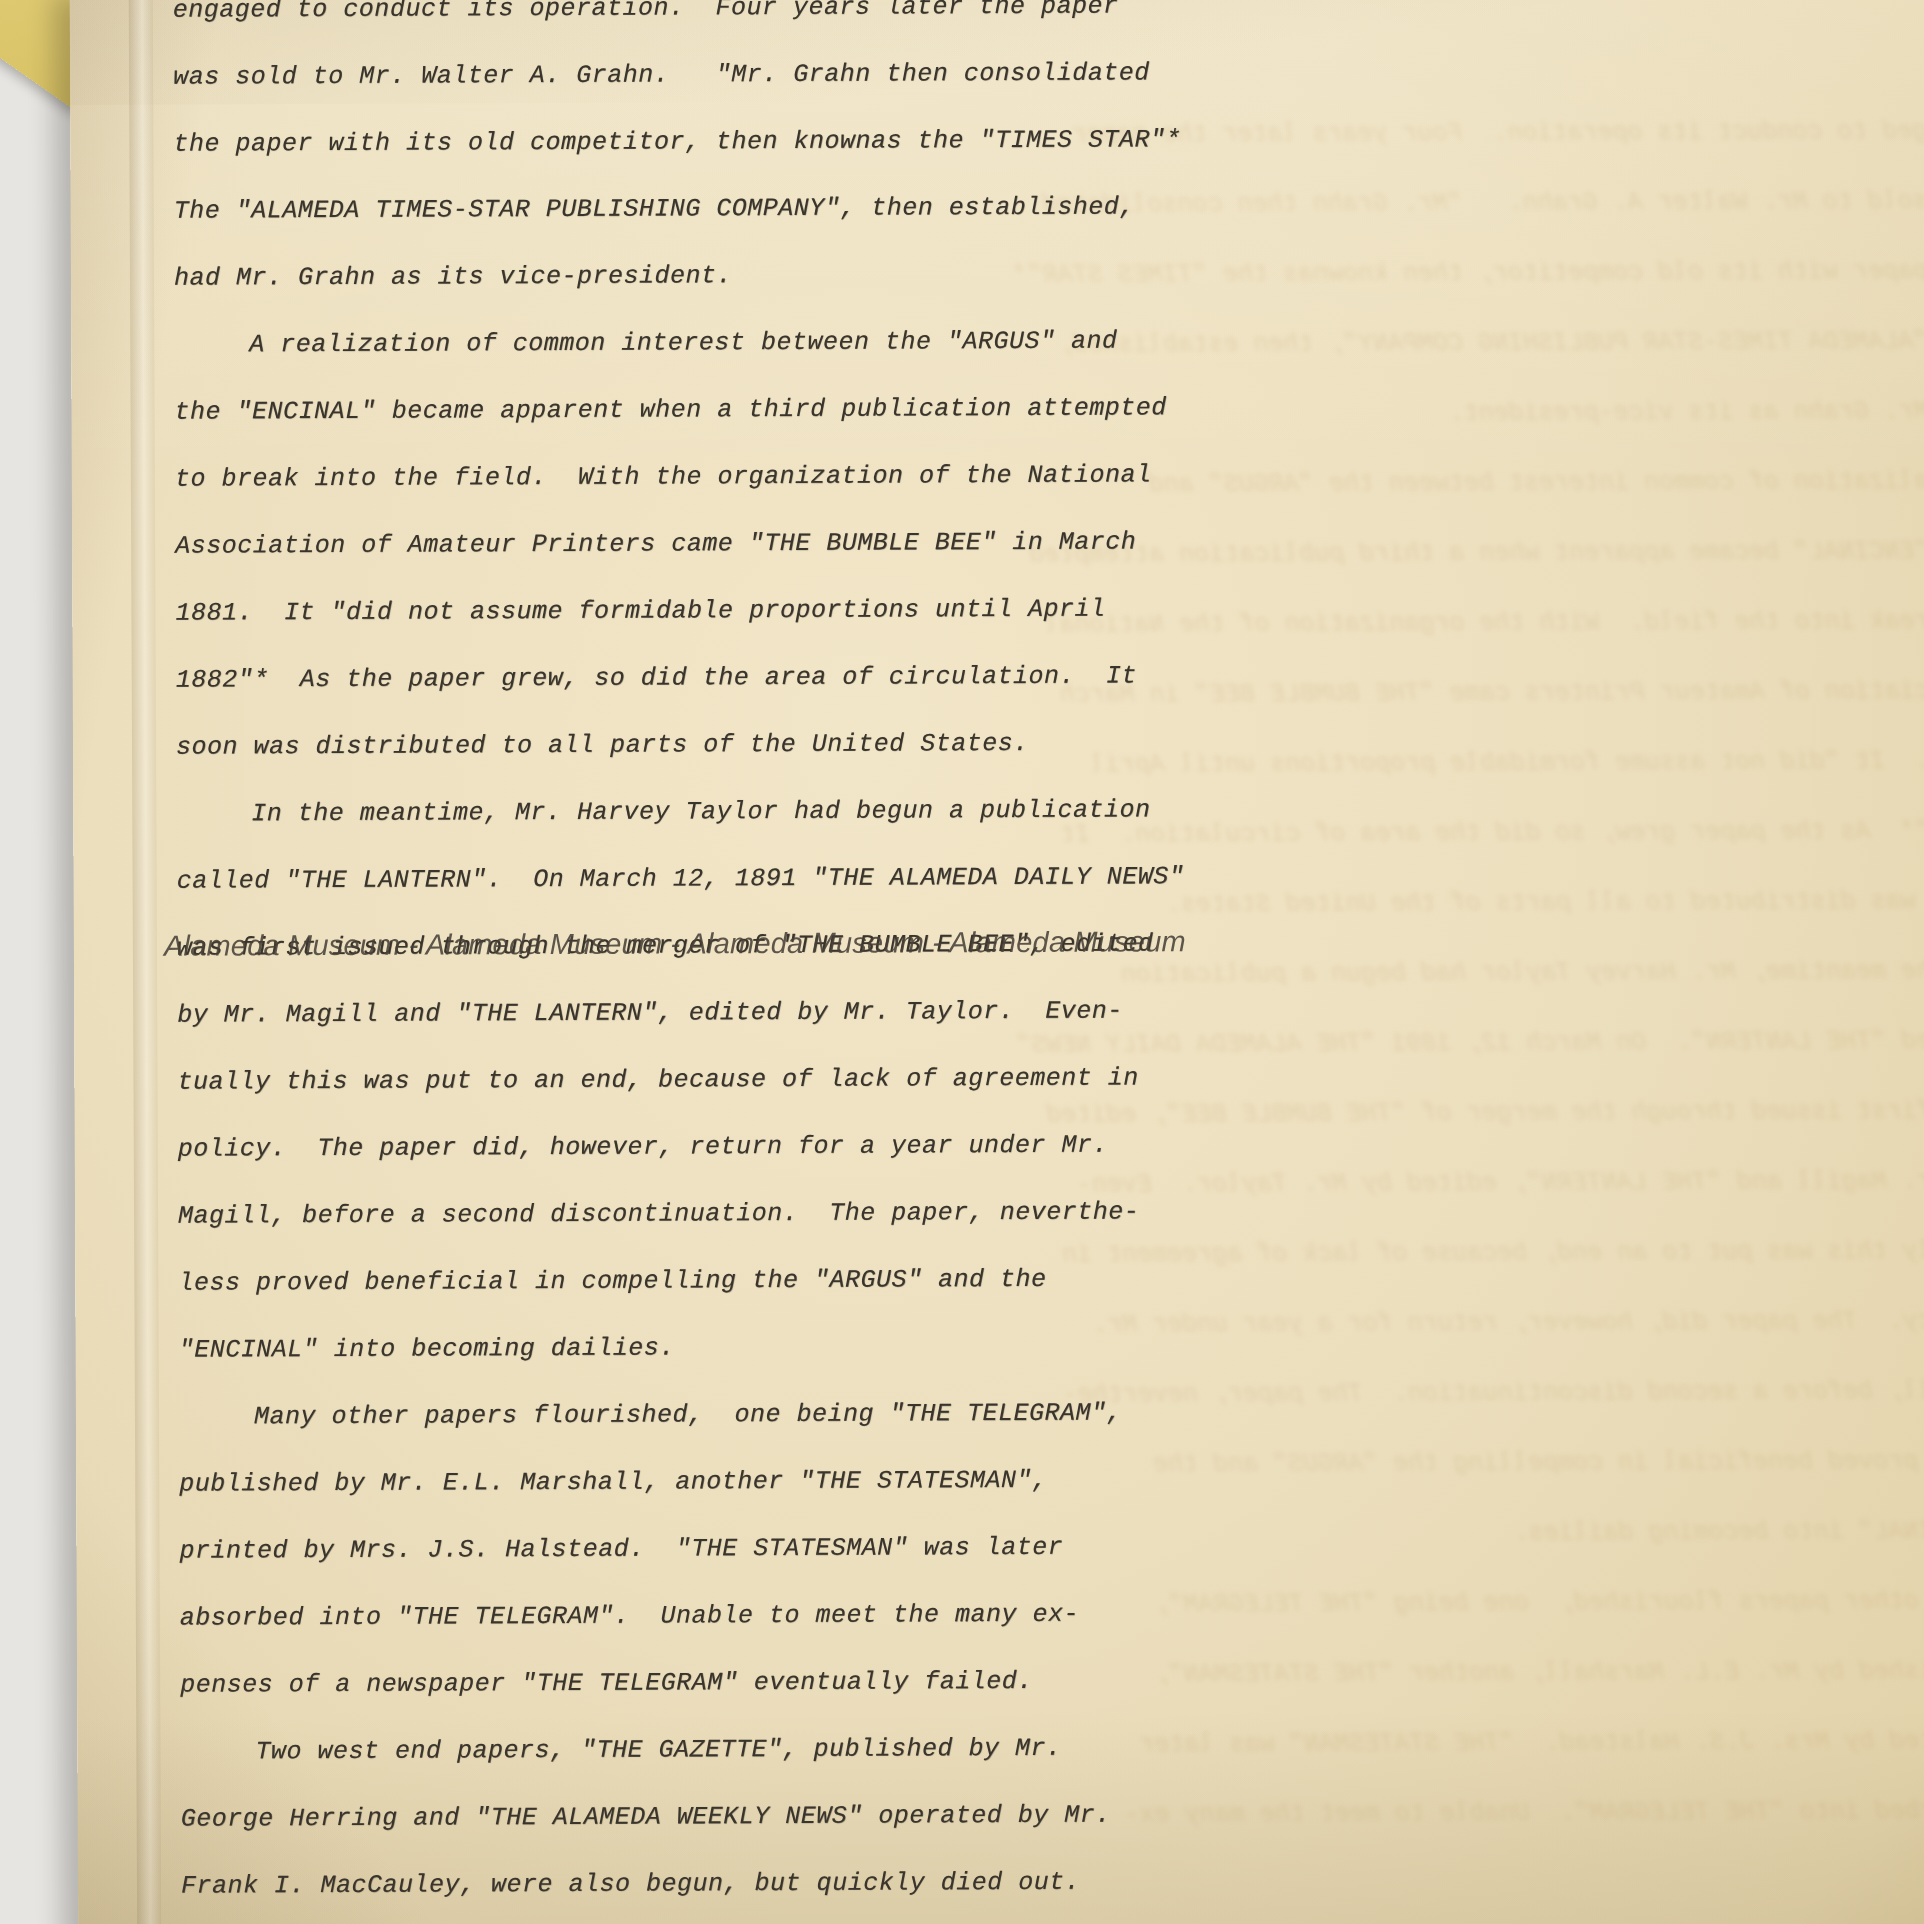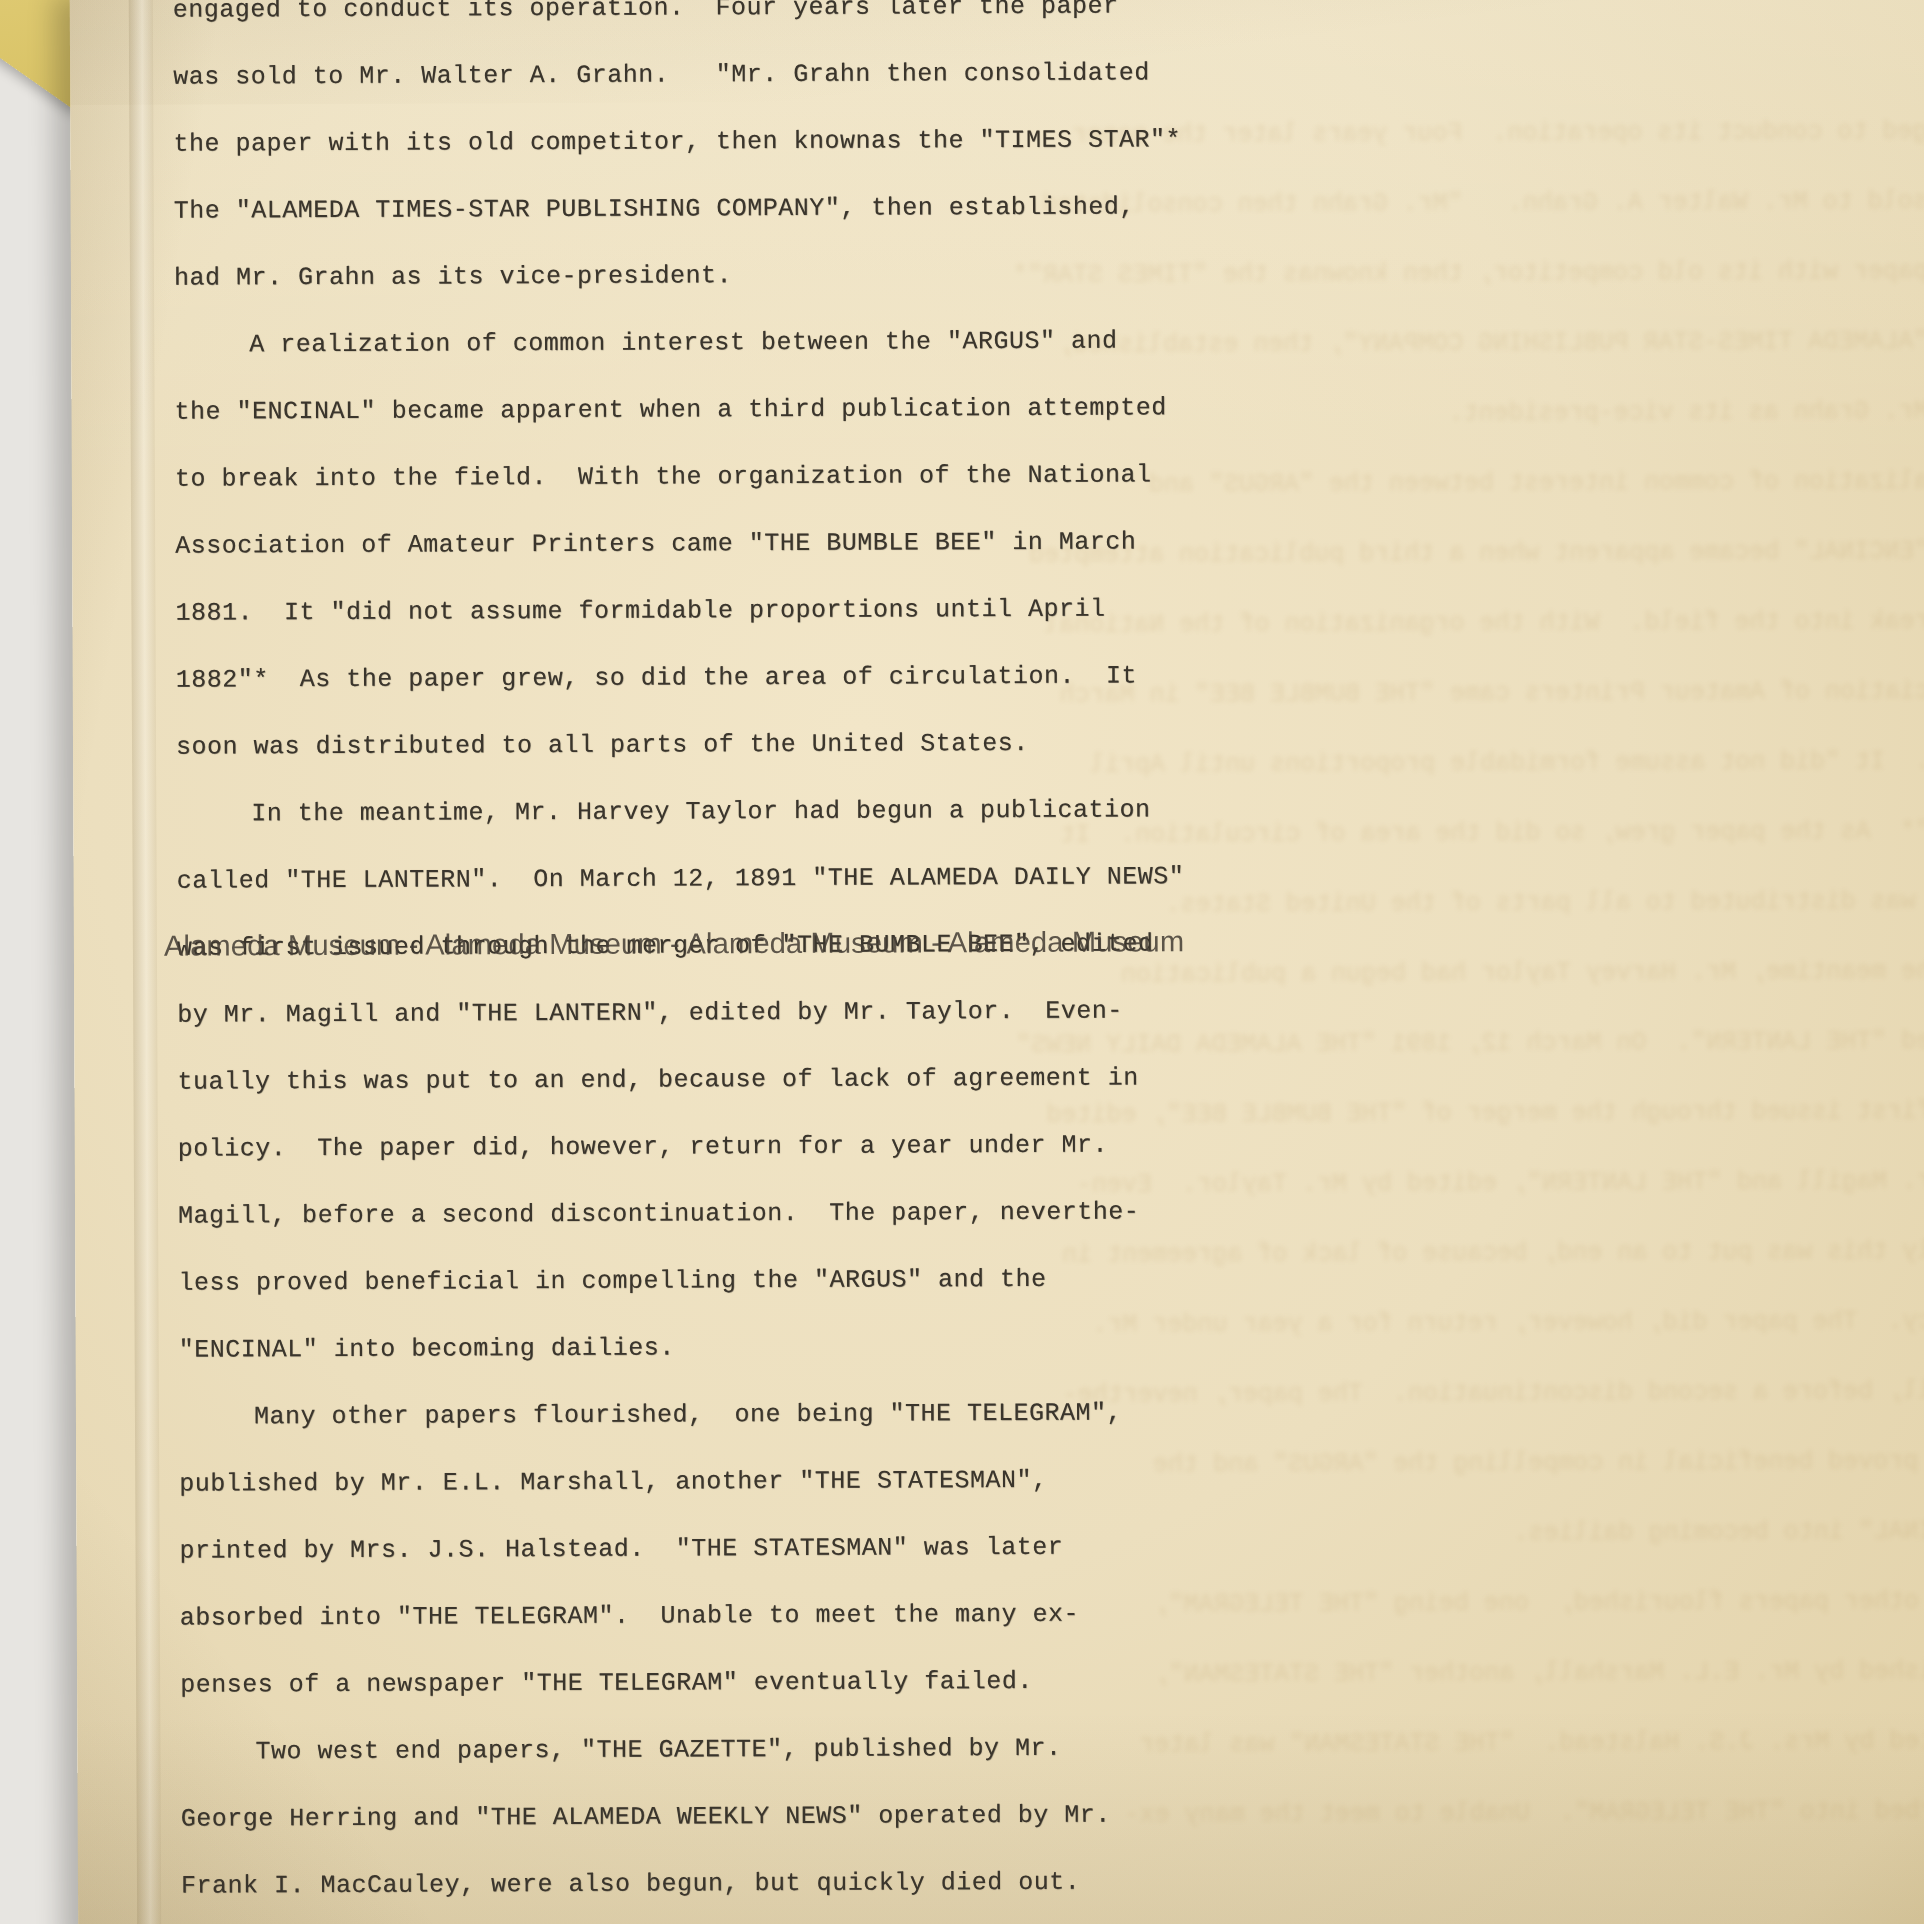--- a/index.html
+++ b/index.html
@@ -8,20 +8,21 @@
     width: 1925px;
     height: 1925px;
     overflow: hidden;
     background: #e7e5e1;
     font-family: "Liberation Mono", "DejaVu Sans Mono", monospace;
   }
   .scene {
     position: absolute;
     inset: 0;
     overflow: hidden;
+    font-style: italic;
   }
   
   .corner-paper {
     position: absolute;
     left: -72px;
     top: -88px;
     width: 209px;
     height: 152px;
     background: linear-gradient(135deg, #e4d07e, #d8c264);
     transform: rotate(35deg);

